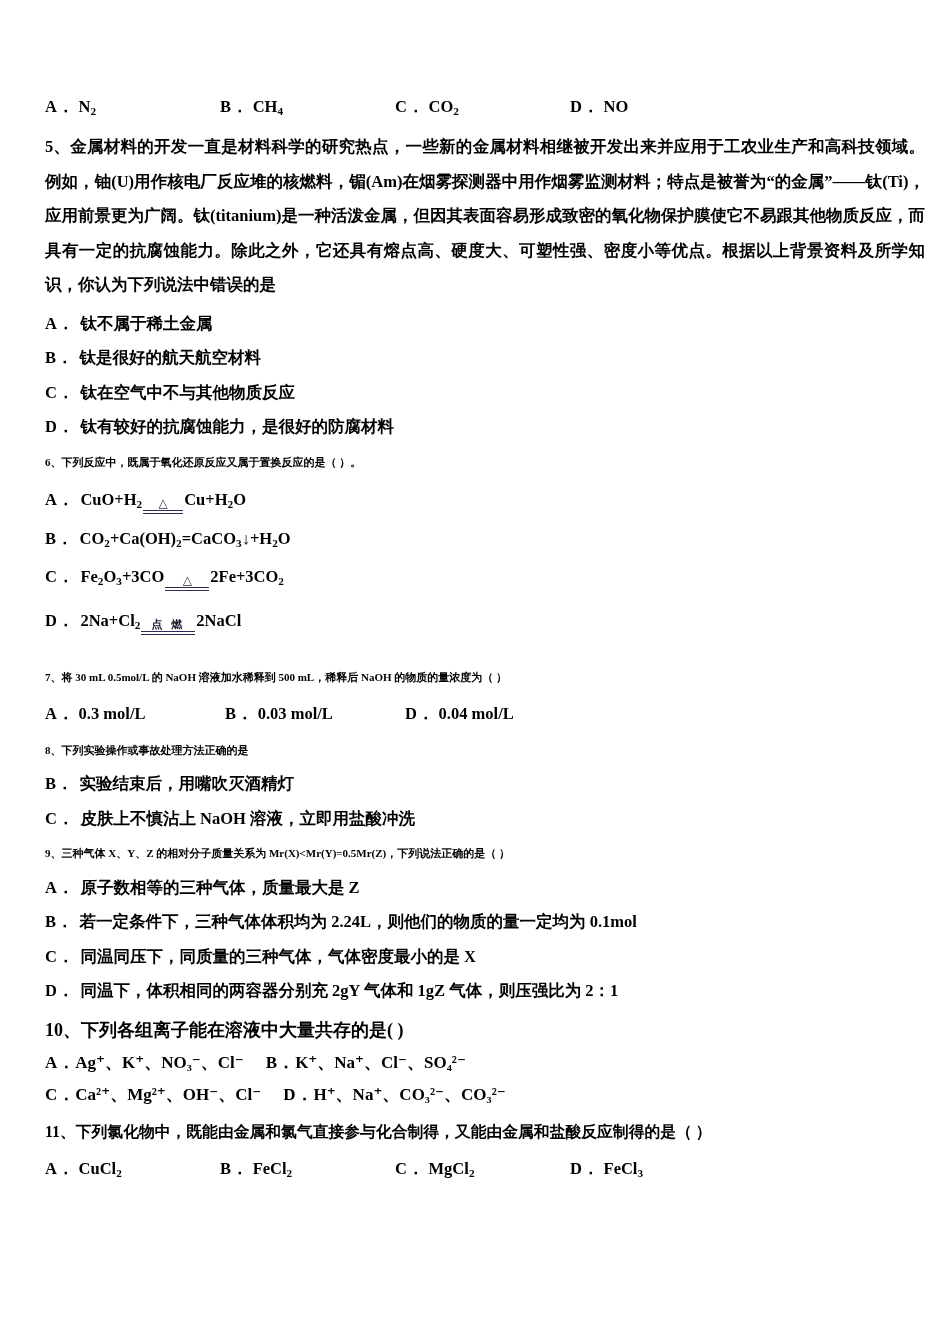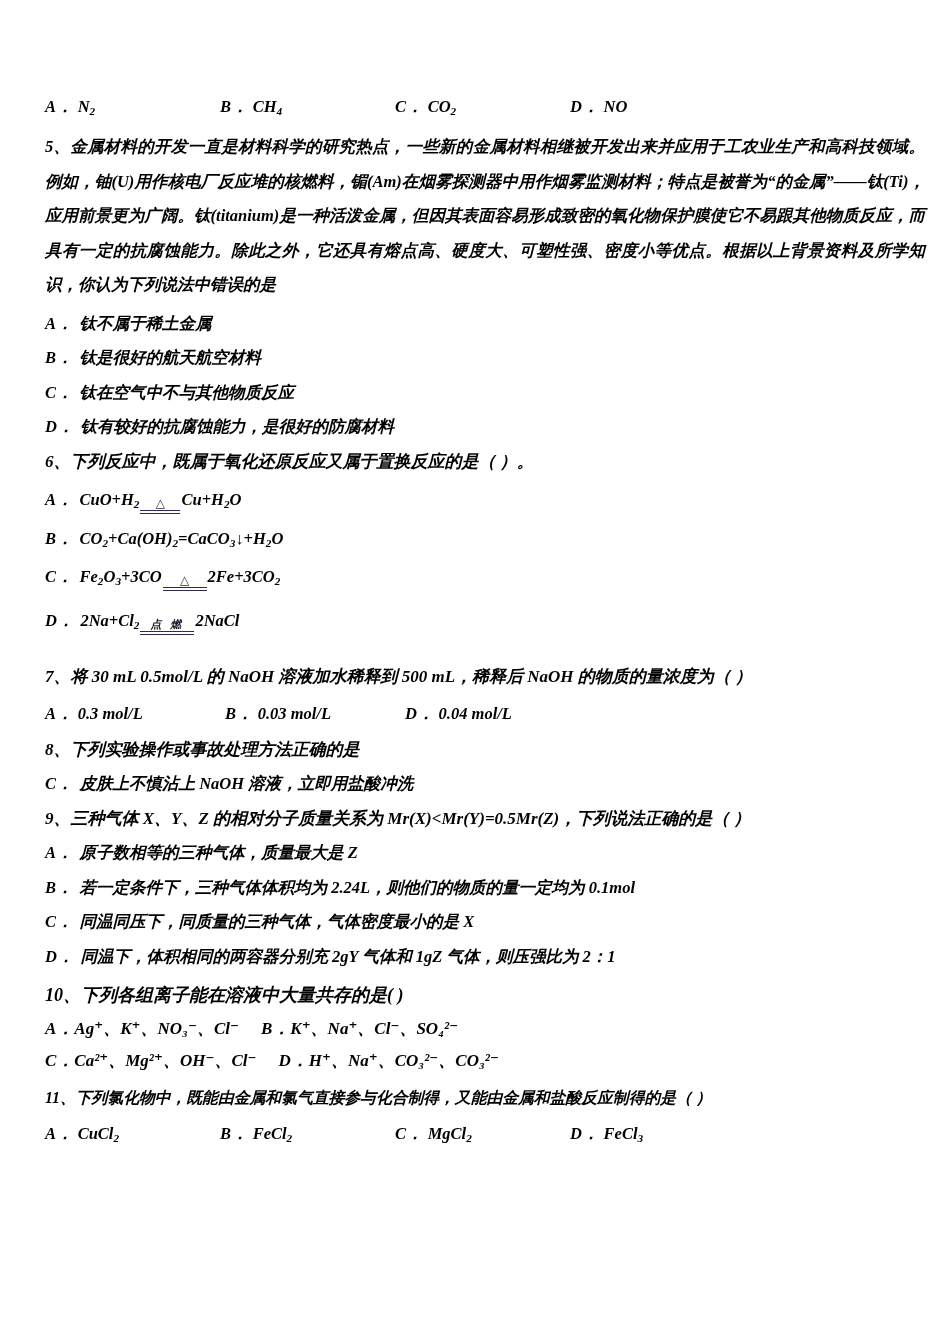--- a/index.html
+++ b/index.html
@@ -14,37 +14,36 @@
     color: #000000;
     position: relative;
     overflow: hidden;
   }
   .page {
     position: relative;
     width: 780px;
     height: 1344px;
     padding: 0;
     box-sizing: border-box;
-    font-style: italic;
   }
   .content {
     position: absolute;
     left: 45px;
     top: 92px;
     width: 880px;
   }
   .para {
     font-size: 16.5px;
     line-height: 34.5px;
     font-weight: bold;
     text-align: justify;
     text-justify: inter-ideograph;
   }
   .qline {
-    font-size: 17px;
+    font-size: 11px;
     line-height: 34.5px;
     font-weight: bold;
     white-space: nowrap;
   }
   .qnum {
     font-weight: bold;
   }
 
   
   .optrow-4 {
@@ -213,20 +212,23 @@
         <span class="opt-label">D．</span>
         <span>0.04 mol/L</span>
       </div>
     </div>
 
     <div class="spacer-xs"></div>
 
     <div class="qline"><span class="qnum">8、</span><span>下列实验操作或事故处理方法正确的是</span></div>
 
     <div class="optline">
+      <span class="opt-label">B．</span><span>实验结束后，用嘴吹灭酒精灯</span>
+    </div>
+    <div class="optline">
       <span class="opt-label">C．</span><span>皮肤上不慎沾上 NaOH 溶液，立即用盐酸冲洗</span>
     </div>
 
     <div class="qline"><span class="qnum">9、</span><span>三种气体 X、Y、Z 的相对分子质量关系为 Mr(X)&lt;Mr(Y)=0.5Mr(Z)，下列说法正确的是（  ）</span></div>
 
     <div class="optline">
       <span class="opt-label">A．</span><span>原子数相等的三种气体，质量最大是 Z</span>
     </div>
     <div class="optline">
       <span class="opt-label">B．</span><span>若一定条件下，三种气体体积均为 2.24L，则他们的物质的量一定均为 0.1mol</span>

